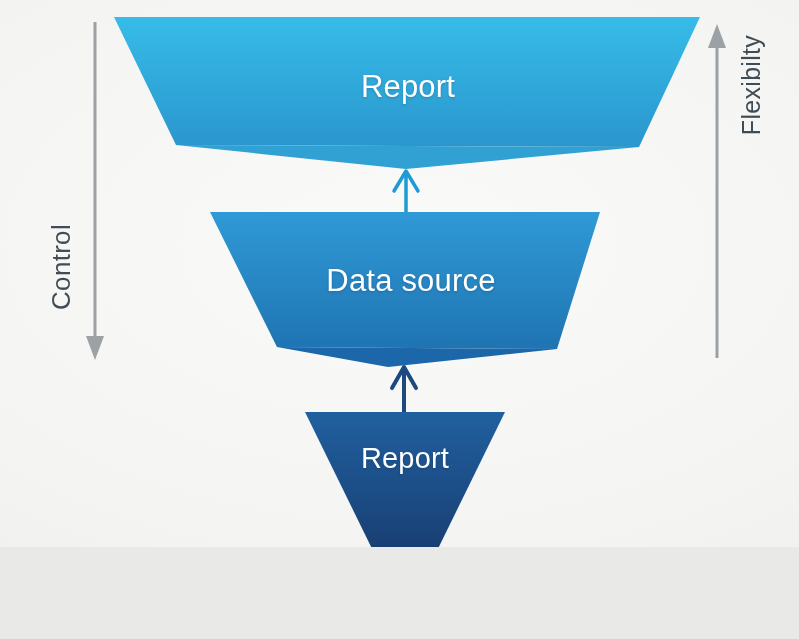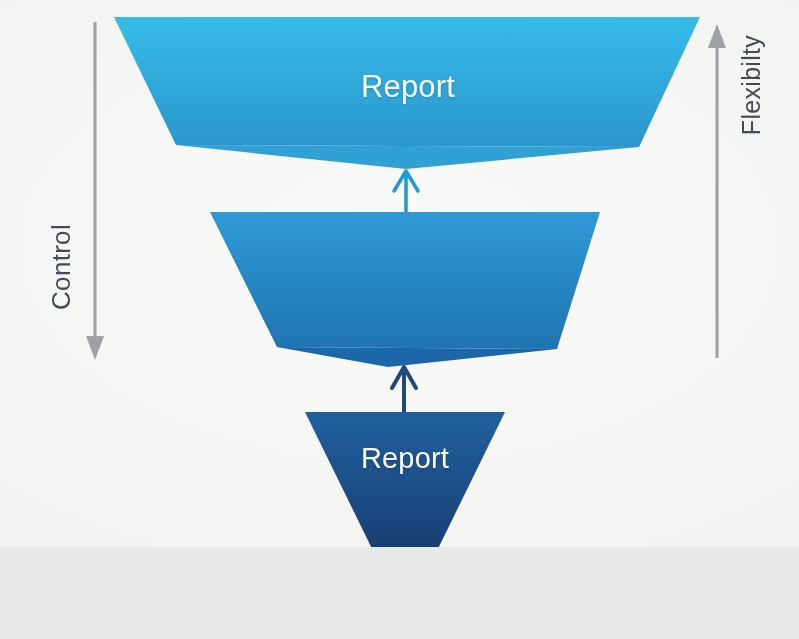--- a/index.html
+++ b/index.html
@@ -66,18 +66,19 @@
 
     <polygon points="210,212 600,212 557,349 277,347" fill="url(#grad-datasource)"></polygon>
     <polygon points="277,347 557,349 388,367" fill="#1b67a9"></polygon>
 
     <path d="M404 413 L404 369 M392 388 L404 367 L416 388" fill="none" stroke-width="4" stroke-linecap="round" stroke-linejoin="round" stroke="#1c4a80"></path>
 
     <polygon points="305,412 505,412 405,616" fill="url(#grad-dataset)"></polygon>
   </svg>
 
   <div class="lvl-label lvl-report">Report</div>
+  <div class="lvl-label lvl-datasource">Data source</div>
   <div class="lvl-label lvl-dataset">Report</div>
 
   <div class="axis-label axis-control">Control</div>
   <div class="axis-label axis-flexibility">Flexibilty</div>
 
 </div>
 
 </body></html>

